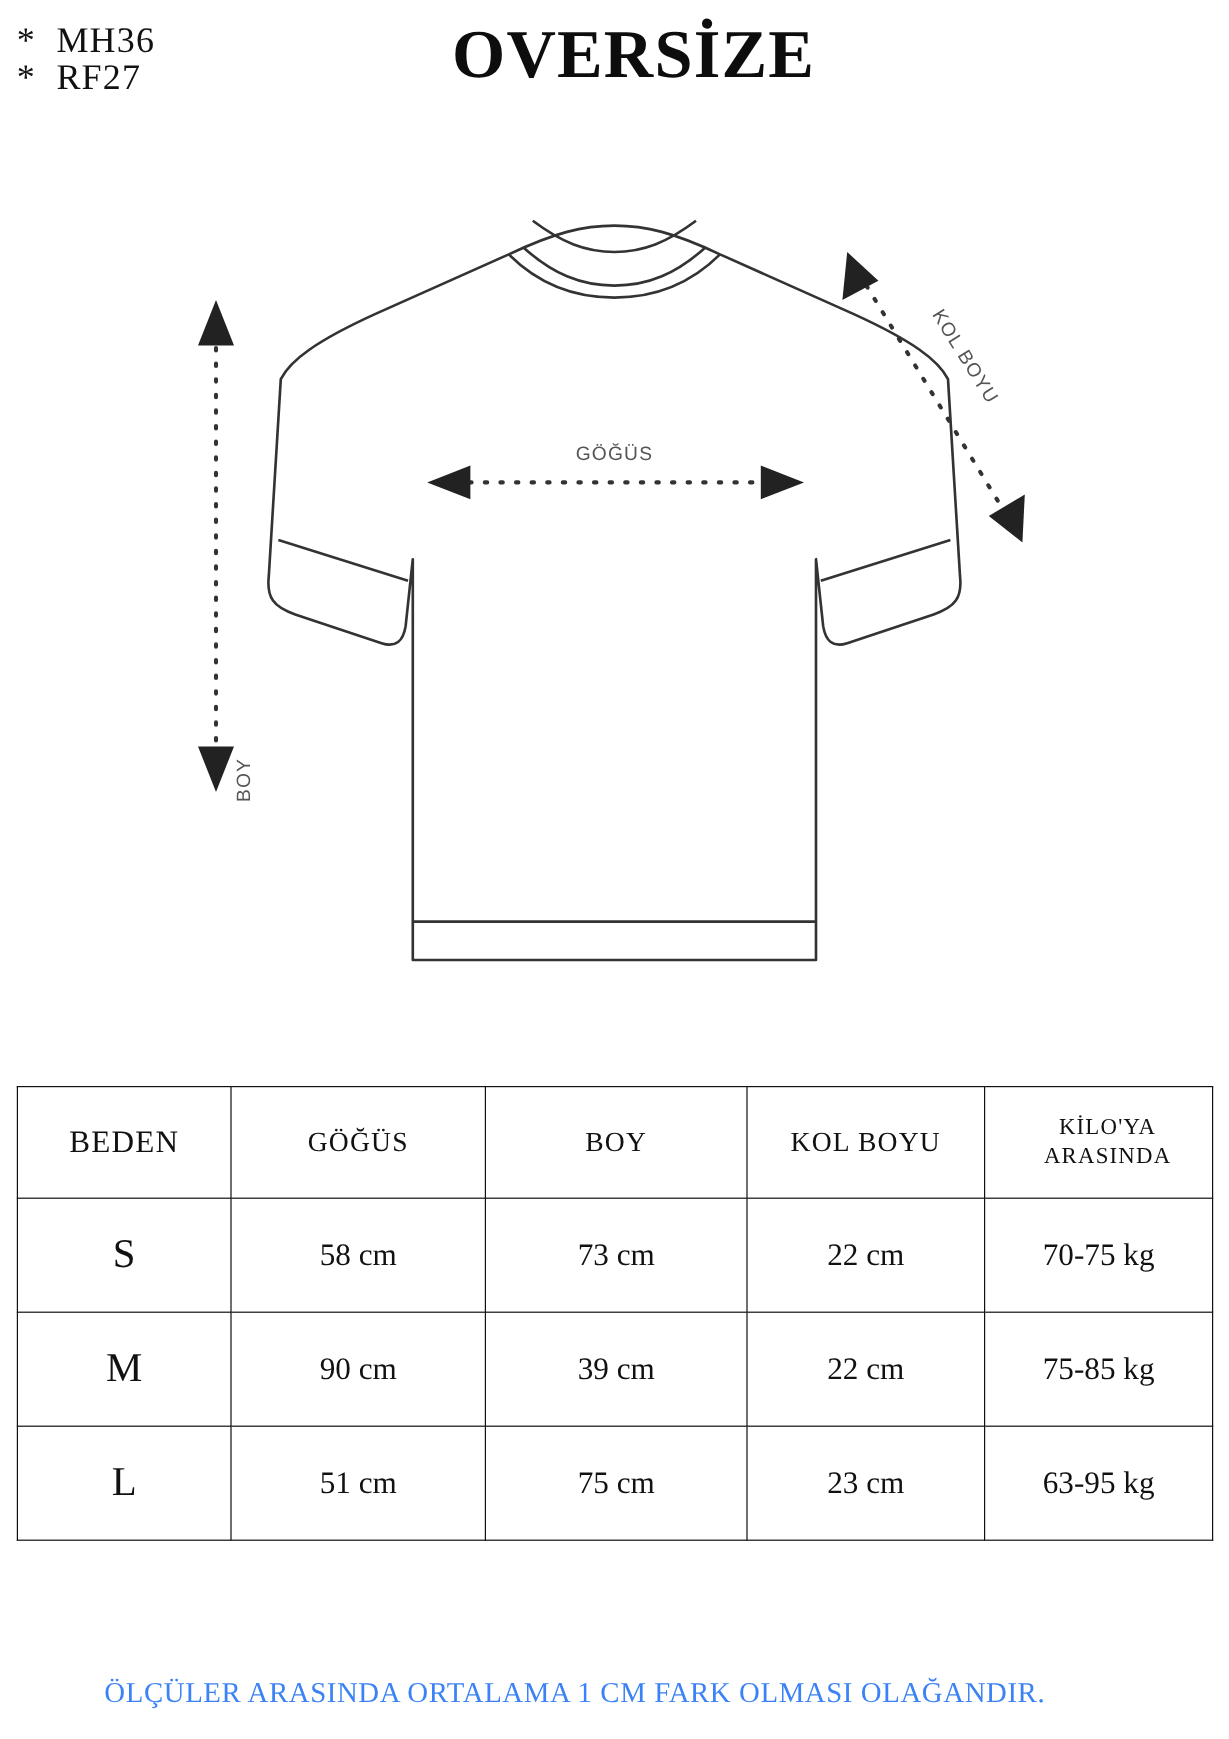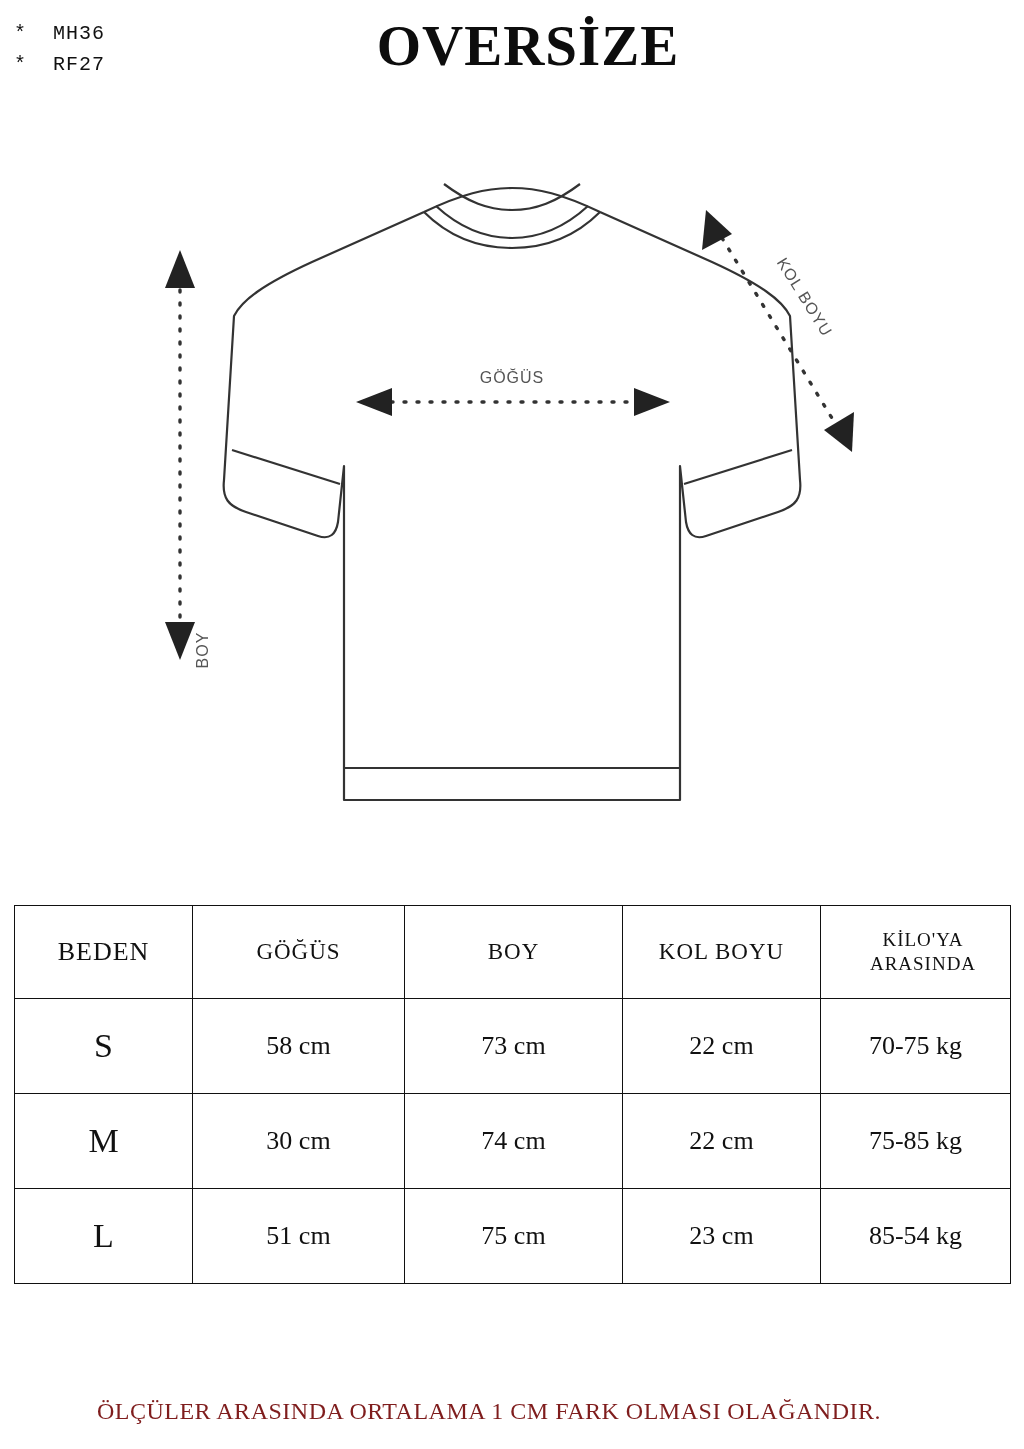--- a/index.html
+++ b/index.html
@@ -14,22 +14,22 @@
     font-family: "Liberation Serif", serif;
     color: #111111;
     overflow: hidden;
   }
 
   
   .codes {
     position: absolute;
     top: 18px;
     left: 14px;
-    font-family: Liberation Mono, monospace;
-    font-size: 20px;
+    font-family: Liberation Serif, serif;
+    font-size: 30px;
     line-height: 31px;
     letter-spacing: 1px;
     color: #111;
   }
   .codes div { white-space: pre; }
 
   .main-title {
     position: absolute;
     top: 8px;
     left: 16px;
@@ -109,27 +109,27 @@
 
   
   table.size-table thead th {
     border-top-left-radius: 14px;
     border-top-right-radius: 14px;
   }
 
   .footer-note {
     position: absolute;
     top: 1398px;
-    left: 16px;
+    left: 6px;
     width: 946px;
     text-align: center;
     font-family: "Liberation Serif", serif;
     font-size: 24px;
     letter-spacing: 0.5px;
-    color: #7f1d1d;
+    color: #3b82f6;
   }
 </style>
 </head>
 <body>
 
 <div class="codes">
   <div>*  MH36</div>
   <div>*  RF27</div>
 </div>
 
@@ -224,29 +224,29 @@
     <tbody>
       <tr>
         <td class="cell-size">S</td>
         <td class="cell-val">58 cm</td>
         <td class="cell-val">73 cm</td>
         <td class="cell-val">22  cm</td>
         <td class="cell-val">70-75 kg</td>
       </tr>
       <tr>
         <td class="cell-size">M</td>
-        <td class="cell-val">30 cm</td>
-        <td class="cell-val">74 cm</td>
+        <td class="cell-val">90 cm</td>
+        <td class="cell-val">39 cm</td>
         <td class="cell-val">22 cm</td>
         <td class="cell-val">75-85 kg</td>
       </tr>
       <tr>
         <td class="cell-size">L</td>
         <td class="cell-val">51 cm</td>
         <td class="cell-val">75 cm</td>
         <td class="cell-val">23 cm</td>
-        <td class="cell-val">85-54 kg</td>
+        <td class="cell-val">63-95 kg</td>
       </tr>
     </tbody>
   </table>
 </div>
 
 <div class="footer-note">ÖLÇÜLER ARASINDA ORTALAMA 1 CM FARK OLMASI OLAĞANDIR.</div>
 
 </body></html>

